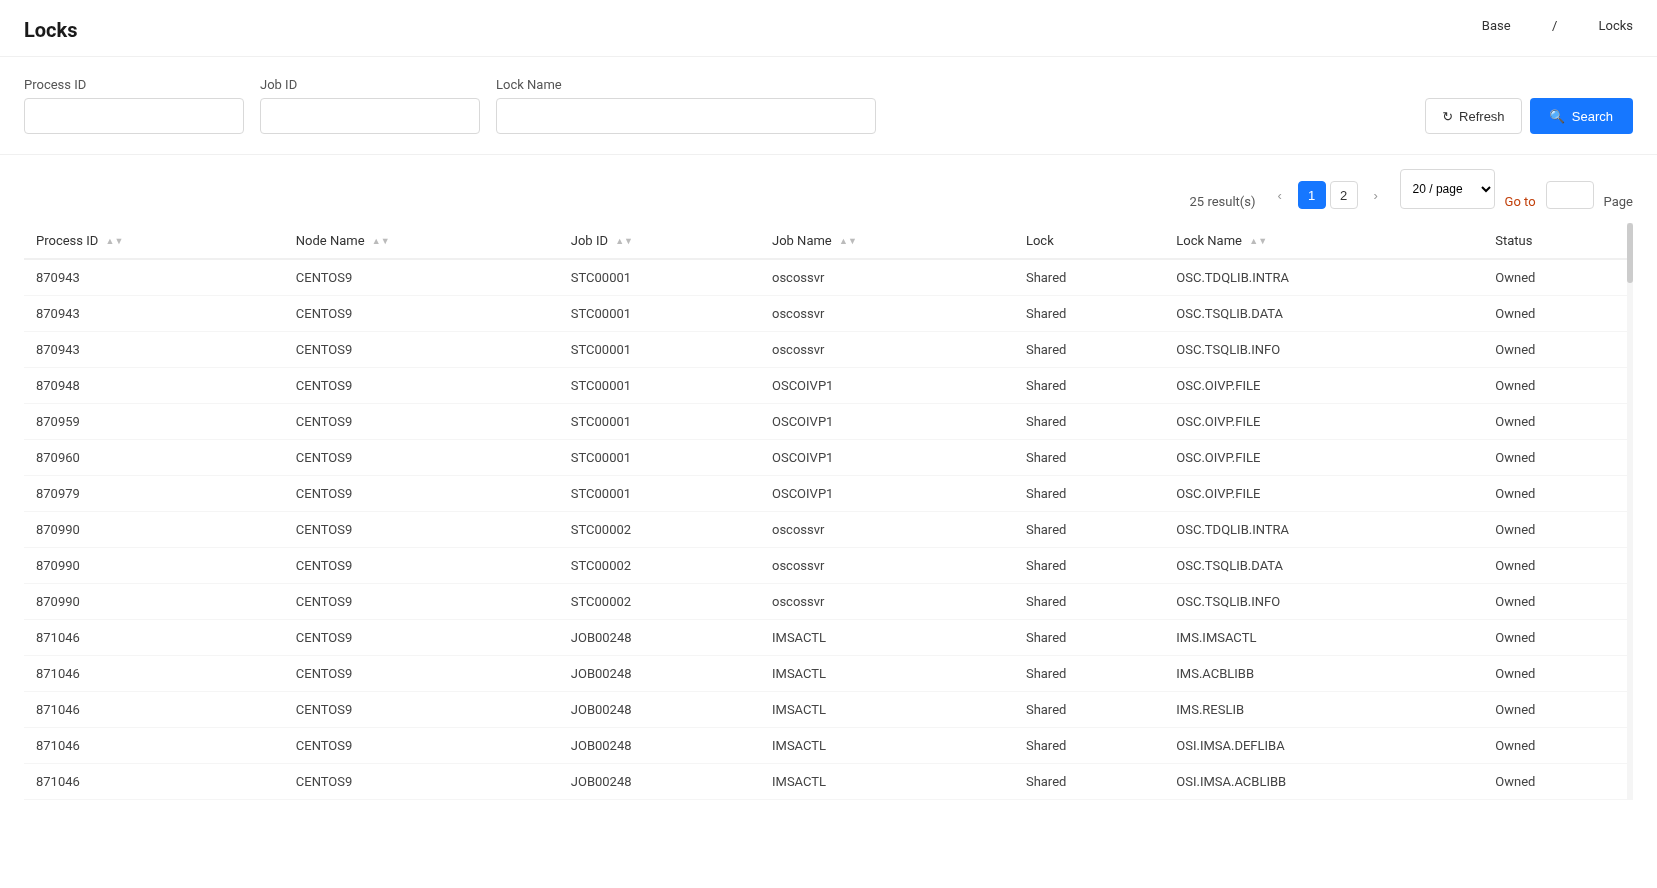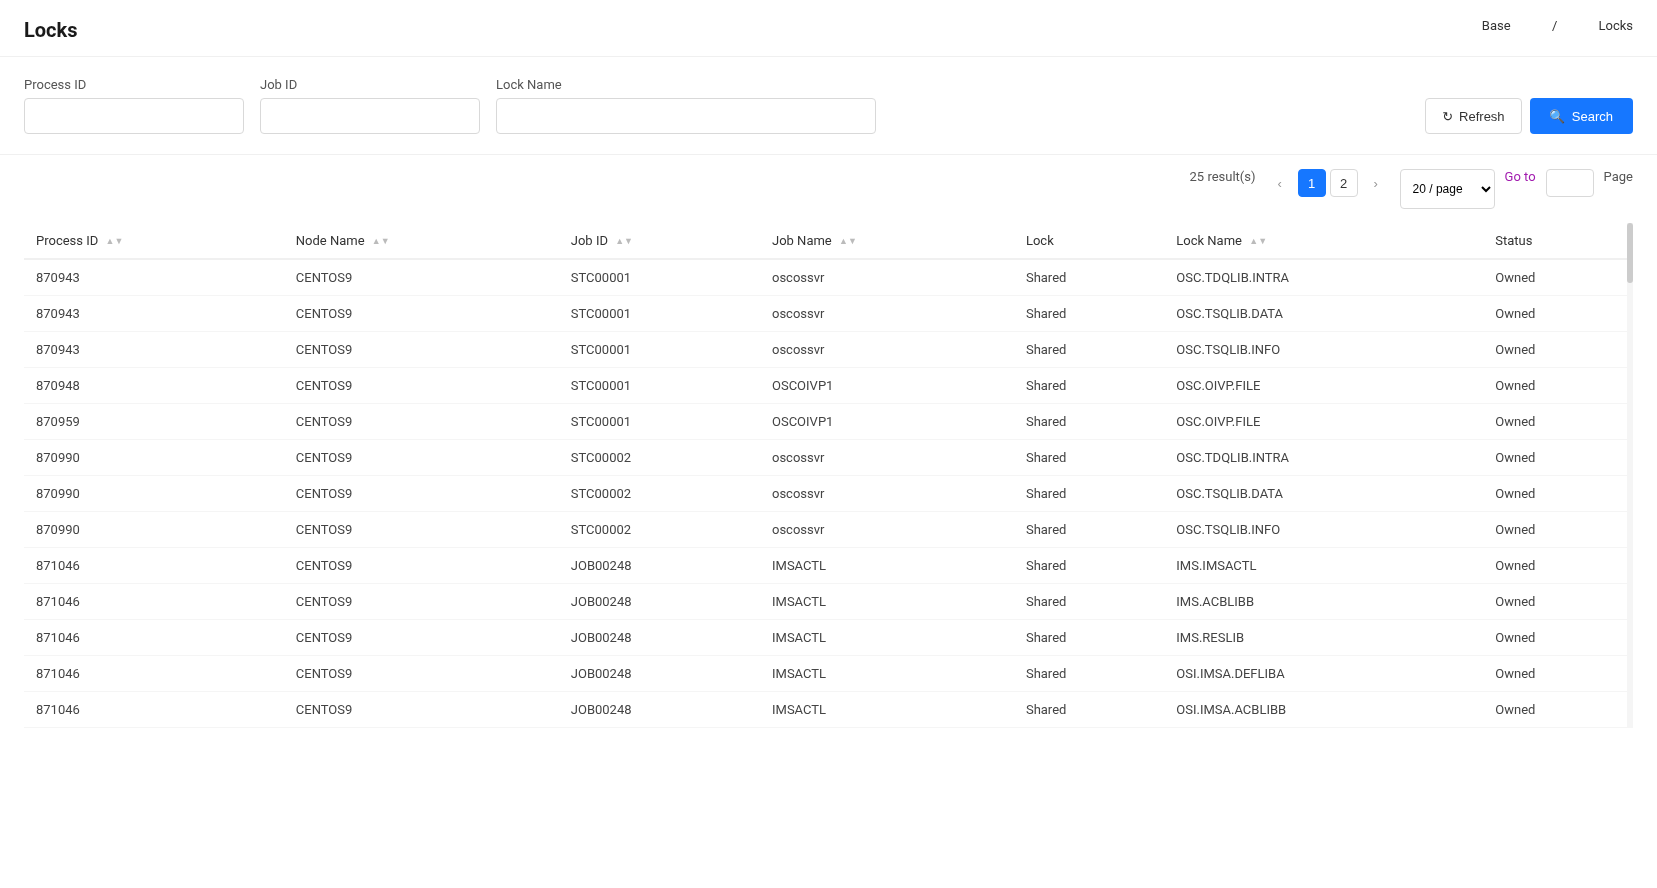--- a/index.html
+++ b/index.html
@@ -81,21 +81,21 @@
       cursor: pointer;
       font-size: 13px;
       color: #fff;
     }
 
     .table-section {
       padding: 0 24px;
     }
     .table-toolbar {
       display: flex;
-      align-items: flex-start;
+      align-items: flex-end;
       justify-content: flex-end;
       padding: 14px 0;
       gap: 10px;
       font-size: 13px;
       color: #555;
     }
     .results-count { color: #555; }
     .pagination {
       display: flex;
       align-items: center;
@@ -122,21 +122,21 @@
     .page-btn.nav { color: #999; border: none; background: none; }
     .page-size-select {
       height: 40px;
       border: 1px solid #d9d9d9;
       border-radius: 4px;
       padding: 0 8px;
       font-size: 12px;
       cursor: pointer;
       background: #fff;
     }
-    .goto-label { color: #a21caf; }
+    .goto-label { color: #c2410c; }
     .goto-input {
       width: 48px;
       height: 28px;
       border: 1px solid #d9d9d9;
       border-radius: 4px;
       padding: 0 6px;
       font-size: 13px;
       text-align: center;
     }
 
@@ -320,20 +320,38 @@
           <tr>
       <td>870959</td>
       <td>CENTOS9</td>
       <td>STC00001</td>
       <td>OSCOIVP1</td>
       <td>Shared</td>
       <td>OSC.OIVP.FILE</td>
       <td>Owned</td>
     </tr>
           <tr>
+      <td>870960</td>
+      <td>CENTOS9</td>
+      <td>STC00001</td>
+      <td>OSCOIVP1</td>
+      <td>Shared</td>
+      <td>OSC.OIVP.FILE</td>
+      <td>Owned</td>
+    </tr>
+          <tr>
+      <td>870979</td>
+      <td>CENTOS9</td>
+      <td>STC00001</td>
+      <td>OSCOIVP1</td>
+      <td>Shared</td>
+      <td>OSC.OIVP.FILE</td>
+      <td>Owned</td>
+    </tr>
+          <tr>
       <td>870990</td>
       <td>CENTOS9</td>
       <td>STC00002</td>
       <td>oscossvr</td>
       <td>Shared</td>
       <td>OSC.TDQLIB.INTRA</td>
       <td>Owned</td>
     </tr>
           <tr>
       <td>870990</td>

